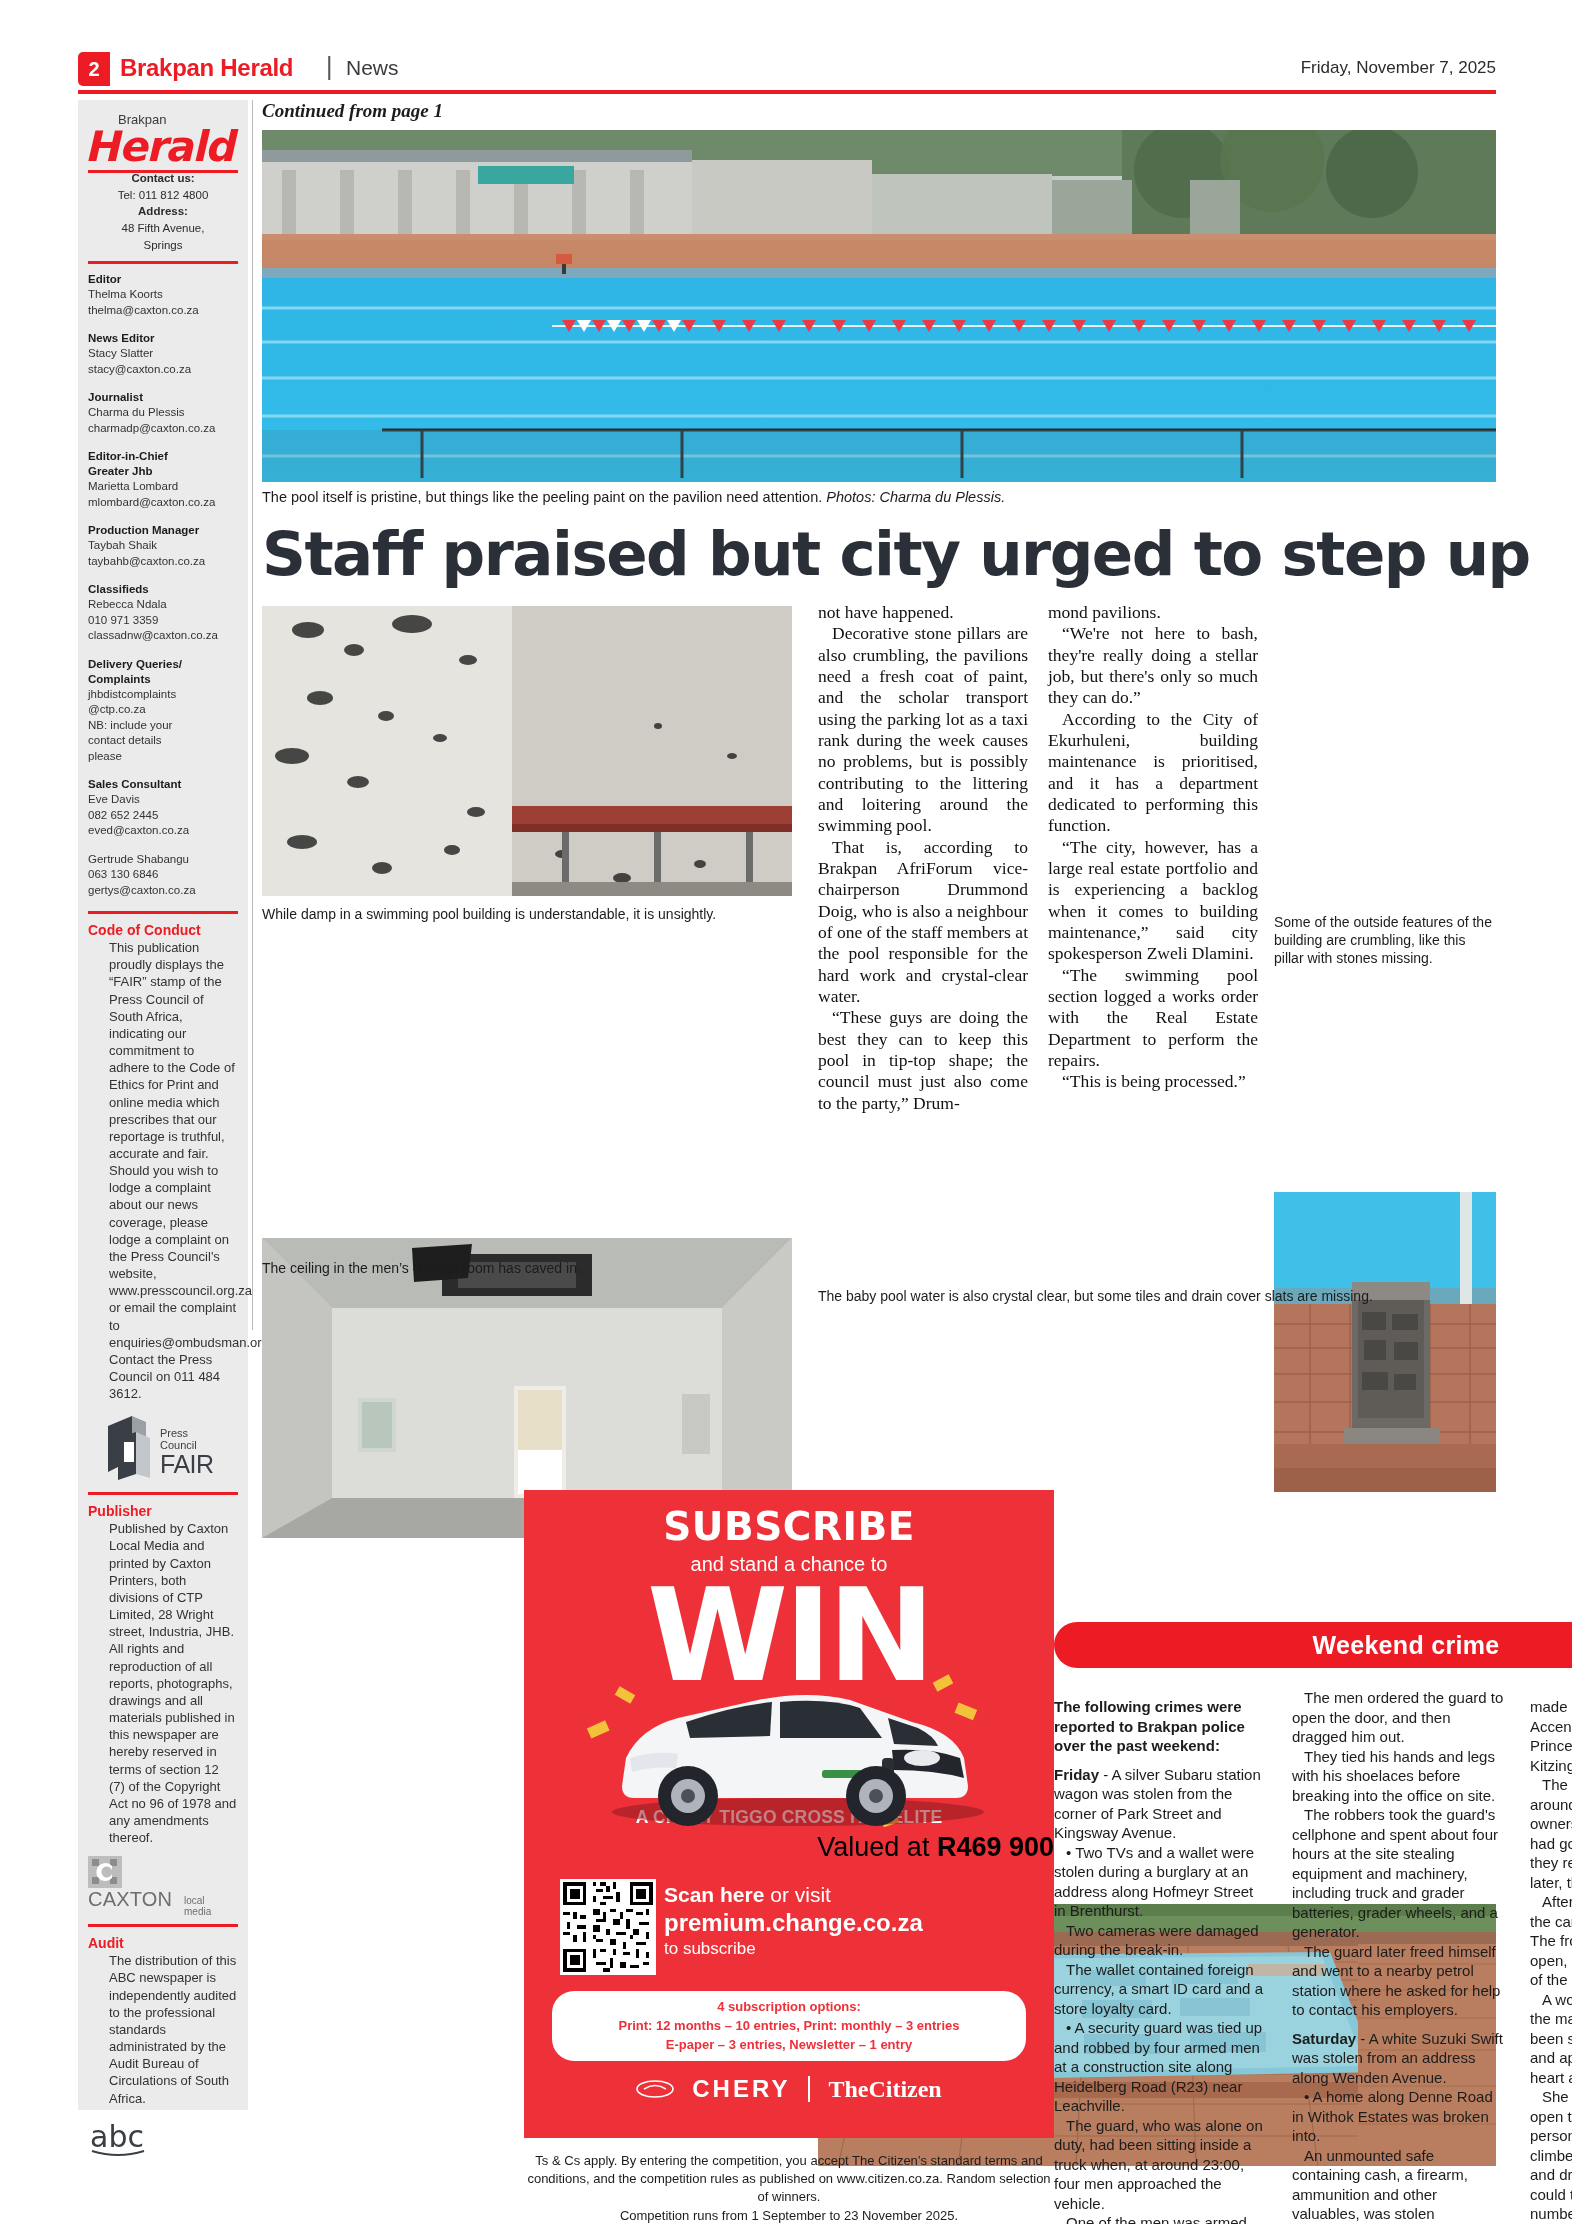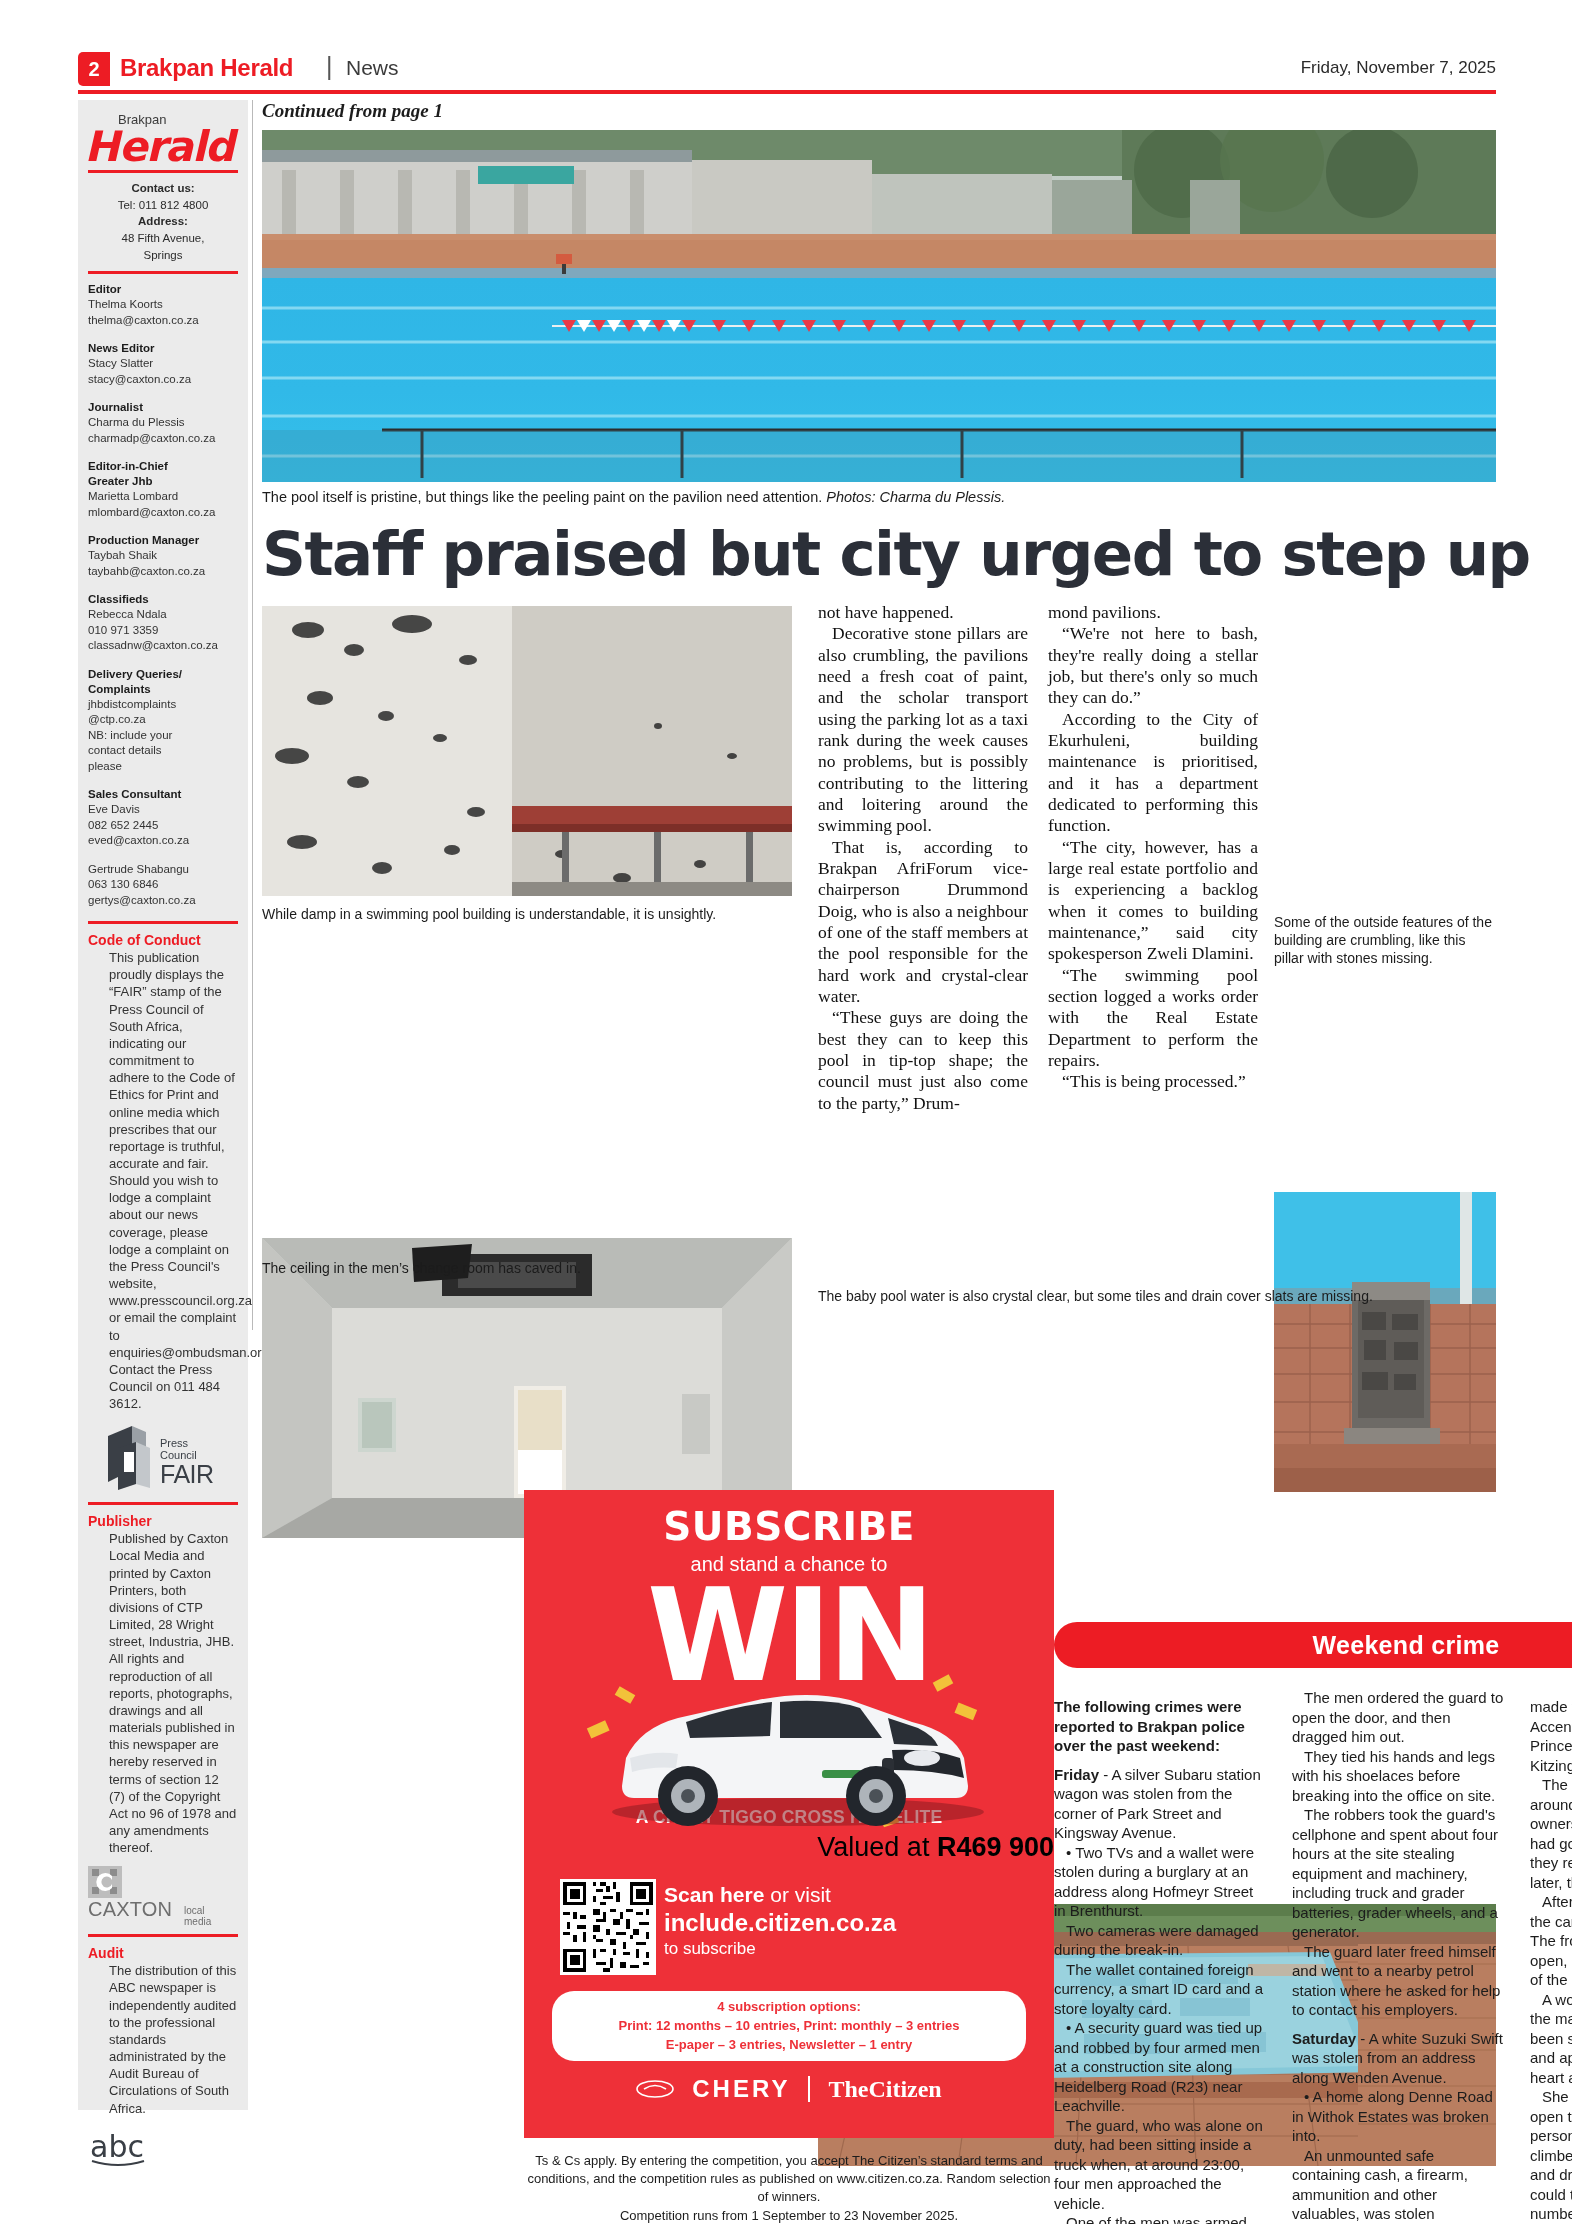--- a/index.html
+++ b/index.html
@@ -50,21 +50,21 @@
   }
   .masthead { background: #ebebeb; padding: 4px 0 0 0; position: relative; height: 62px; }
   .mh-small { position: absolute; left: 30px; top: 4px; font-size: 13px; color: #3b3b3b; font-weight: 500; }
   .mh-big {
     position: absolute; left: 0px; top: 14px;
     font-size: 42px; font-weight: 900; color: #ed1c24;
     font-family: "DejaVu Sans", sans-serif; letter-spacing: -1.5px;
     font-style: italic; transform: skewX(-2deg);
   }
   .mh-rule { position: absolute; left: 0; top: 62px; width: 150px; height: 3px; background: #ed1c24; }
-  .contact-block { text-align: center; padding-top: 10px; font-size: 11.5px; color: #2b2b2b; line-height: 1.45; }
+  .contact-block { text-align: center; font-size: 11.5px; color: #2b2b2b; line-height: 1.45; }
   .contact-block .lbl { font-weight: bold; font-size: 11.5px; }
   .sb-rule { width: 150px; height: 3px; background: #ed1c24; margin: 8px 0 8px 0; }
   .sb-entry { margin-bottom: 13px; }
   .sb-role { font-weight: bold; font-size: 11.5px; color: #1c1c1c; line-height: 1.3; }
   .sb-line { font-size: 11.5px; color: #333; line-height: 1.35; }
   .sb-head-red { color: #ed1c24; font-weight: bold; font-size: 14px; margin-bottom: 1px; }
   .sb-body { font-size: 13px; color: #333; line-height: 1.32; margin-left: 21px; }
 
   .press-logo { width: 130px; height: 72px; margin: 10px auto 6px auto; position: relative; }
   .caxton-logo { width: 140px; height: 46px; margin: 10px 0 6px 0; position: relative; }
@@ -676,21 +676,21 @@
                 <rect x="13" y="27" width="2" height="1"></rect>
               <rect x="10" y="17" width="1" height="1"></rect>
                 <rect x="21" y="17" width="1" height="1"></rect>
             </g>
           </svg>
         </div>
         <div style="padding-top:4px;">
           <div class="ad-scan">
             <span style="font-weight:bold">Scan here</span><span> or visit</span>
           </div>
-          <div class="ad-url" style="margin-top:2px;">include.citizen.co.za</div>
+          <div class="ad-url" style="margin-top:2px;">premium.change.co.za</div>
           <div class="ad-tosub" style="margin-top:2px;">to subscribe</div>
         </div>
       </div>
 
       <div class="ad-options" style="margin:16px 28px 0 28px;">
         <div>4 subscription options:</div>
         <div>Print: 12 months – 10 entries, Print: monthly – 3 entries</div>
         <div>E-paper – 3 entries,  Newsletter – 1 entry</div>
       </div>
 

